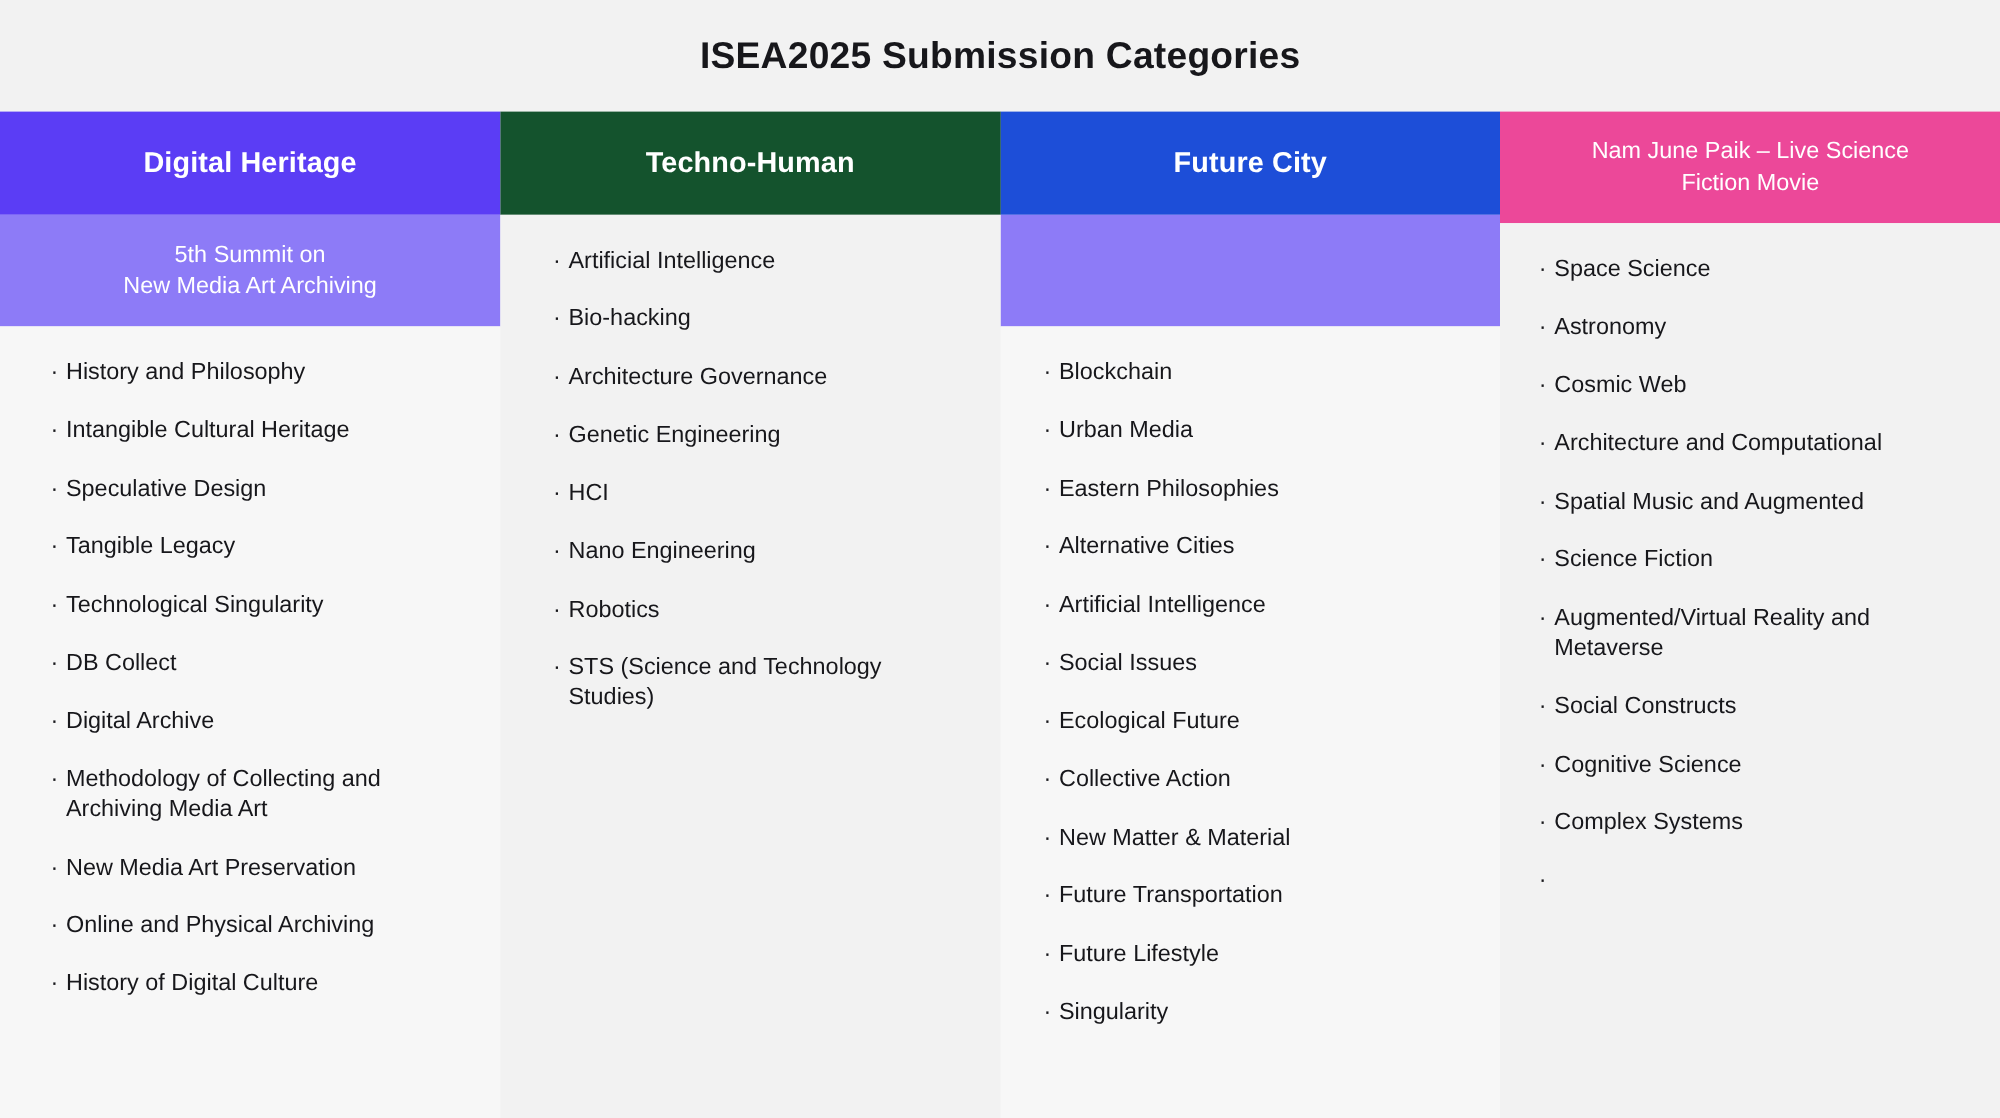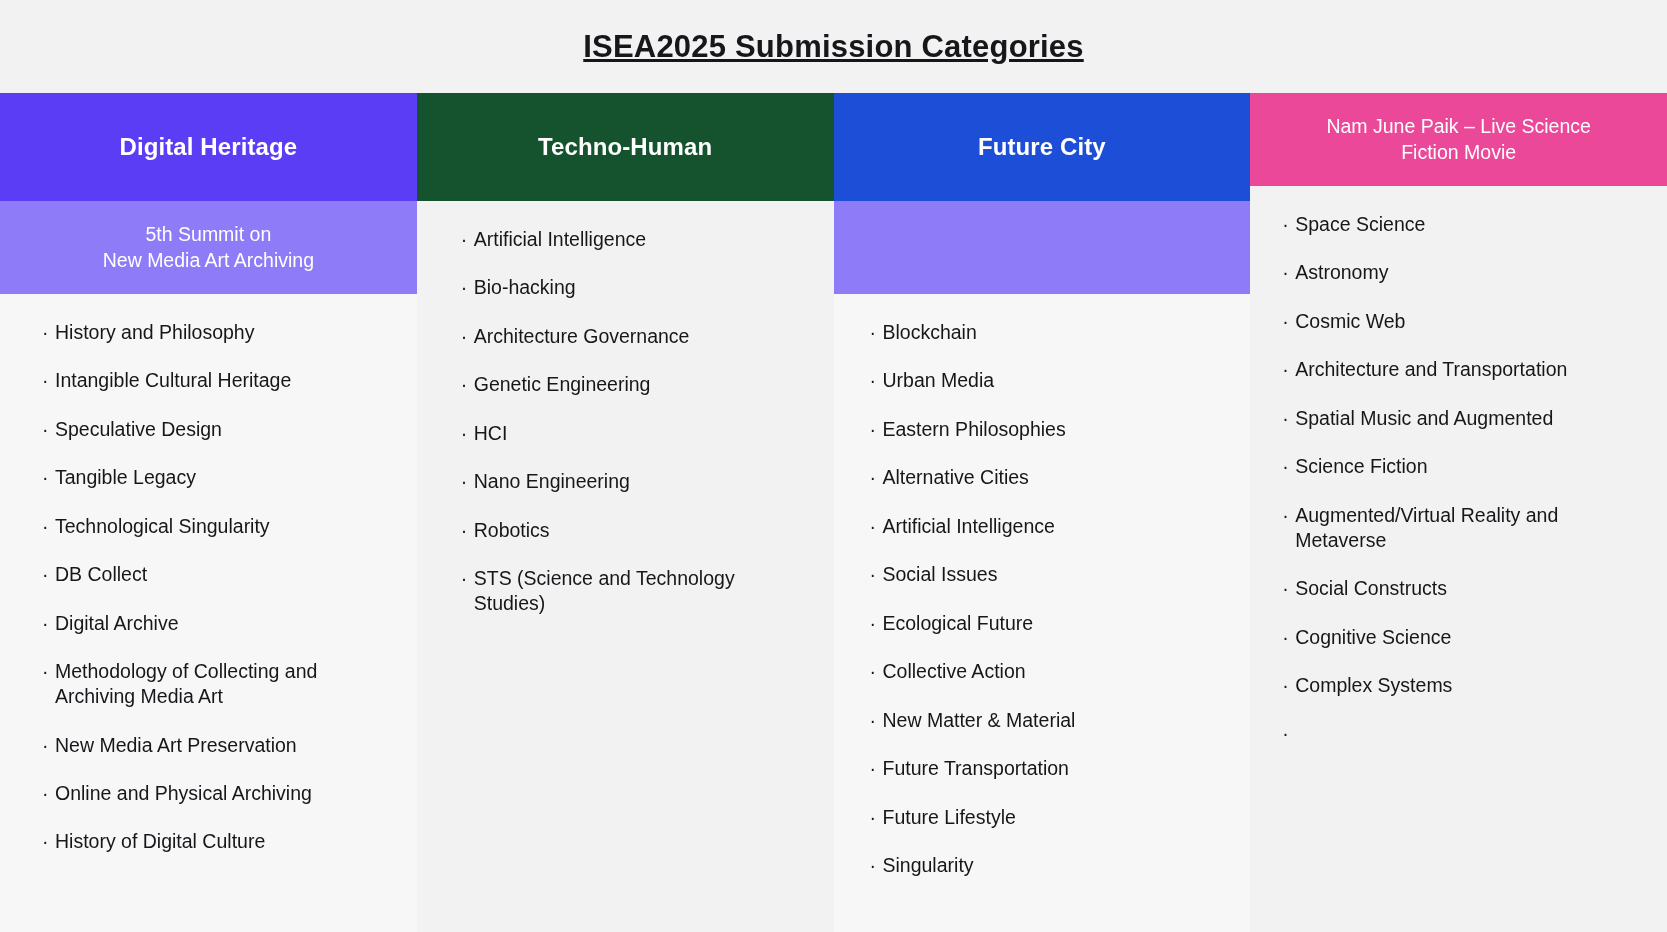--- a/index.html
+++ b/index.html
@@ -22,34 +22,33 @@
   .page-title {
     height: 93px;
     display: flex;
     align-items: center;
     justify-content: center;
     font-size: 31px;
     font-weight: bold;
     color: #17171b;
     letter-spacing: 0.2px;
     background: #f2f2f2;
-    text-decoration: underline;
   }
   .columns {
     flex: 1;
     display: flex;
     align-items: stretch;
   }
   .col {
     width: 25%;
     display: flex;
     flex-direction: column;
   }
   .col-head {
-    height: 108px;
+    height: 86px;
     display: flex;
     align-items: center;
     justify-content: center;
     color: #ffffff;
     font-size: 24px;
     font-weight: bold;
     text-align: left;
     padding: 0 8px;
     letter-spacing: 0.1px;
   }
@@ -260,21 +259,21 @@
         <div class="item">
             <span class="dot">·</span>
             <span class="txt">Astronomy</span>
           </div>
         <div class="item">
             <span class="dot">·</span>
             <span class="txt">Cosmic Web</span>
           </div>
         <div class="item">
             <span class="dot">·</span>
-            <span class="txt">Architecture and Transportation</span>
+            <span class="txt">Architecture and Computational</span>
           </div>
         <div class="item">
             <span class="dot">·</span>
             <span class="txt">Spatial Music and Augmented</span>
           </div>
         <div class="item">
             <span class="dot">·</span>
             <span class="txt">Science Fiction</span>
           </div>
         <div class="item">

